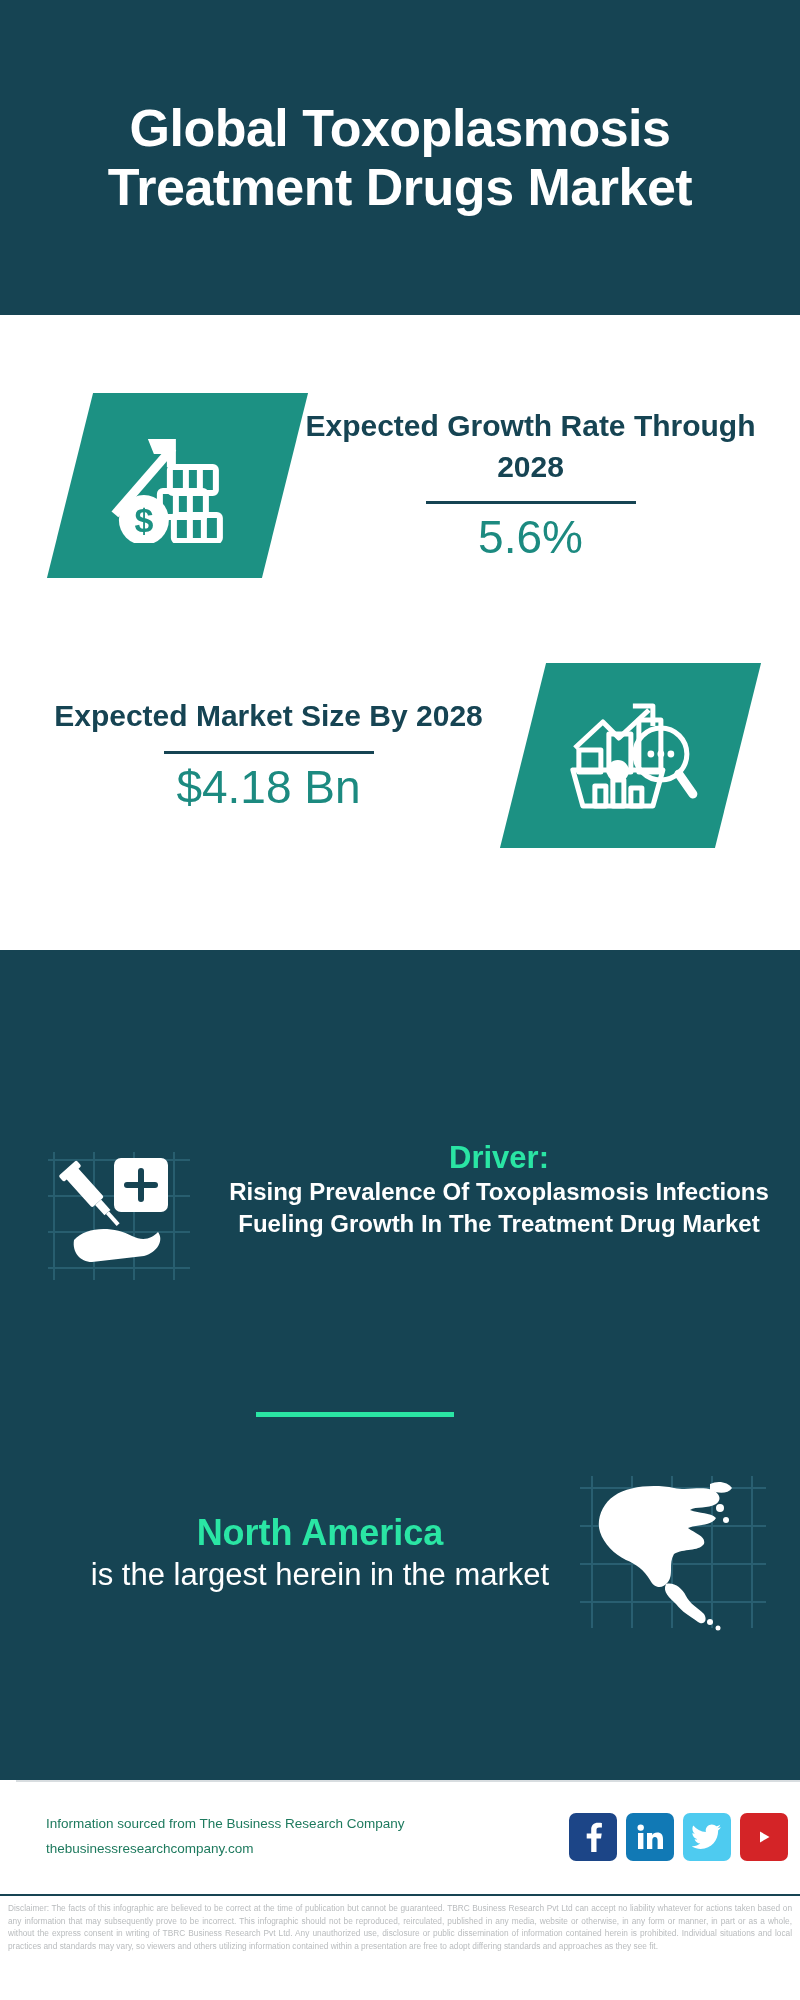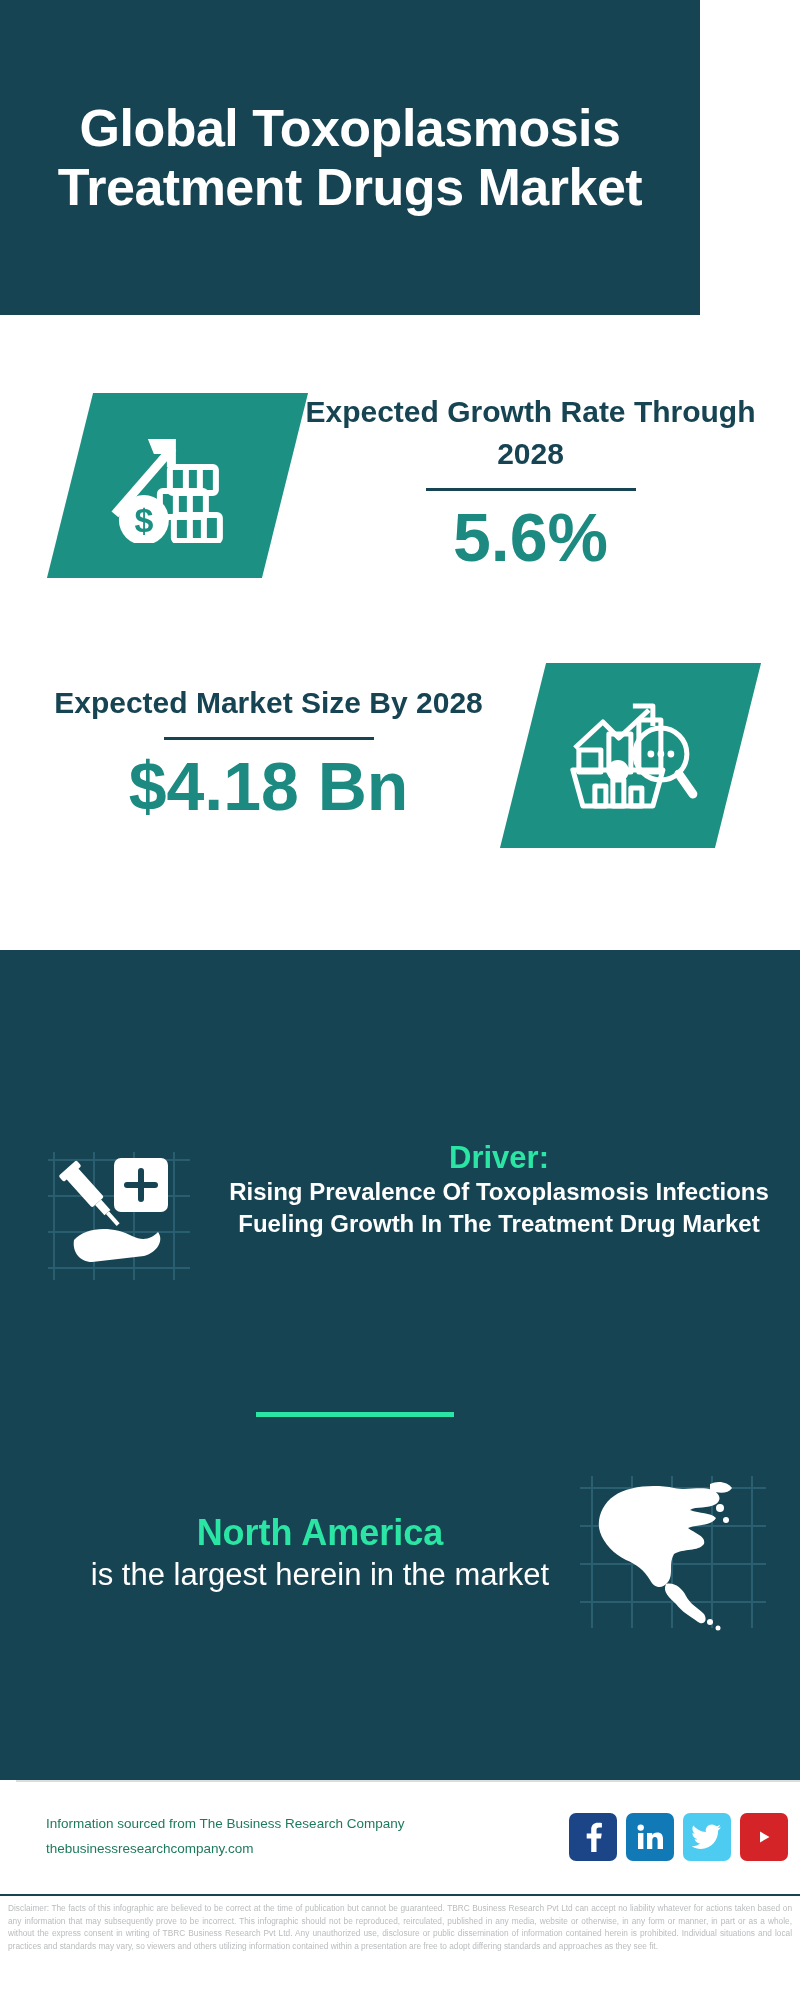--- a/index.html
+++ b/index.html
@@ -7,21 +7,21 @@
   body{
     font-family:"Liberation Sans", sans-serif;
     background:#ffffff;
     width:800px; height:2000px;
     position:relative; overflow:hidden;
   }
   .page{ position:relative; width:800px; height:2000px; }
 
   
   .header{
-    position:absolute; left:0; top:0; width:700px; height:315px;
+    position:absolute; left:0; top:0; width:800px; height:315px;
     background:#164453;
     display:flex; align-items:center; justify-content:center;
   }
   .header-title{
     color:#ffffff; font-weight:bold; font-size:52px; line-height:1.12;
     text-align:center; letter-spacing:-0.5px; padding:0 14px;
     width:100%;
   }
 
   
@@ -44,21 +44,21 @@
   }
   .para-icon .glyph{ transform:skewX(14deg); }
   .growth-text{ flex:1; text-align:center; padding-right:24px; }
   .stat-title{
     color:#164453; font-weight:bold; font-size:30px; line-height:1.38;
   }
   .rule{
     width:210px; height:3px; background:#164453; margin:14px auto 6px auto;
   }
   .stat-value{
-    color:#1c8a80; font-weight:bold; font-size:68px; line-height:1.2;
+    color:#1c8a80; font-weight:normal; font-size:46px; line-height:1.2;
   }
 
   
   .size-row{
     position:absolute; left:0; top:640px; width:800px; height:230px;
     display:flex; align-items:center;
   }
   .size-text{ flex:1; text-align:center; padding-left:14px; }
   .para-icon-right{
     width:215px; height:185px; margin-right:62px;

